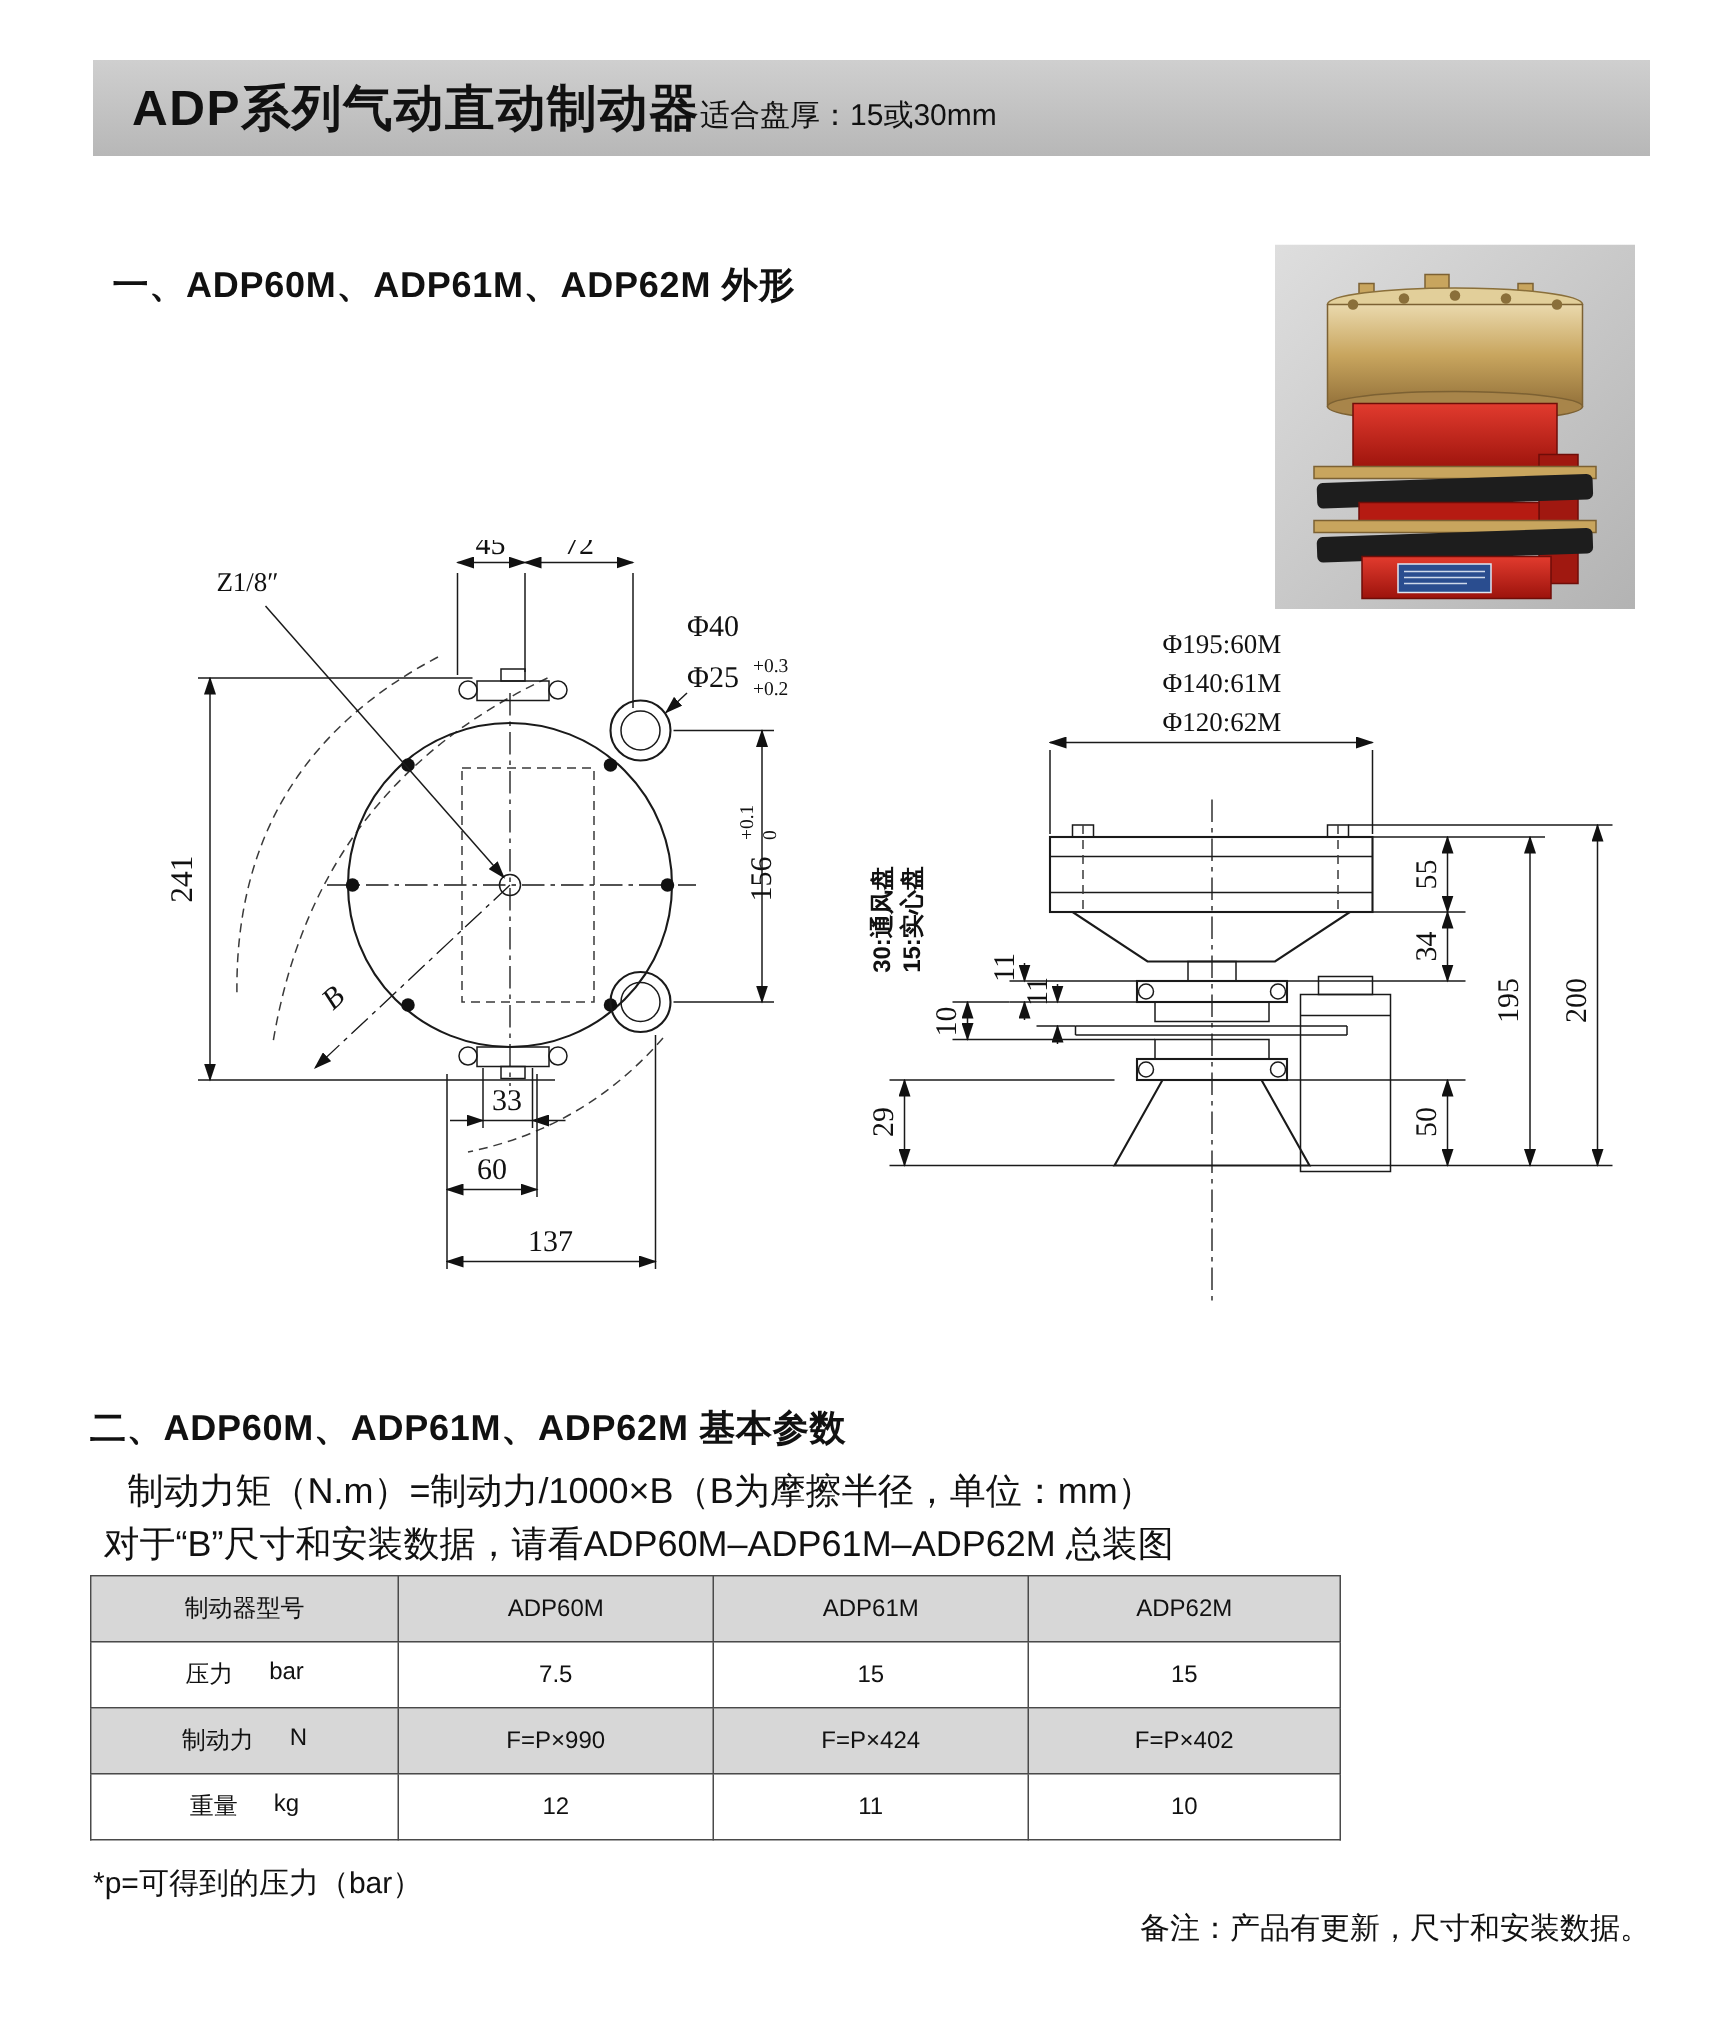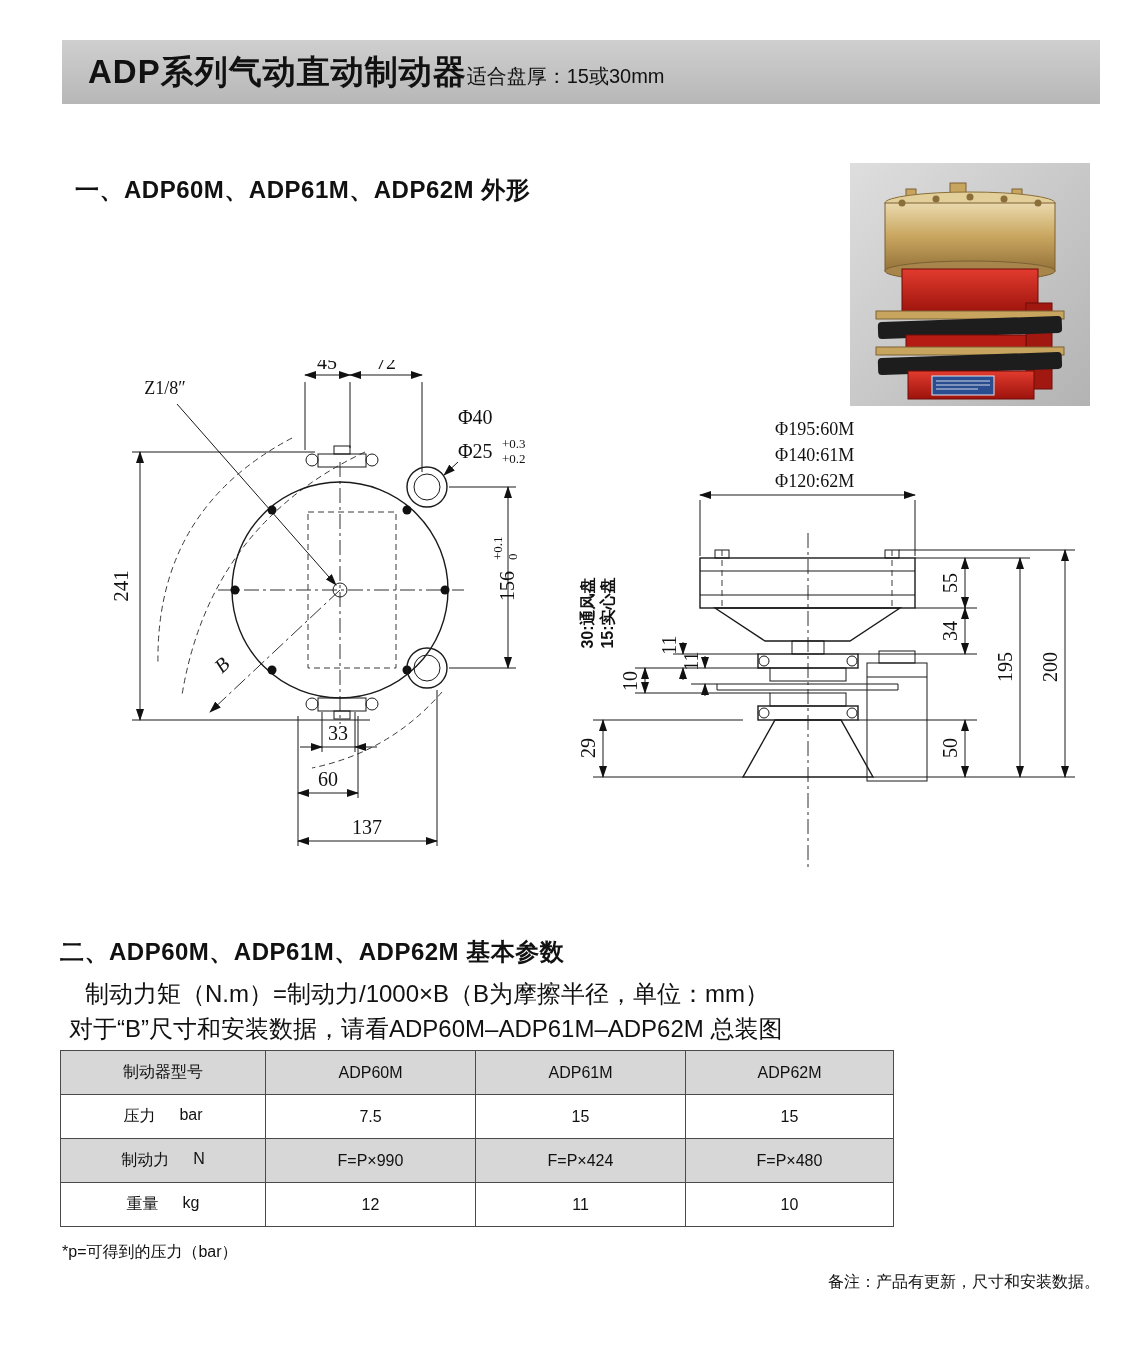--- a/index.html
+++ b/index.html
@@ -12,21 +12,21 @@
     display:flex;align-items:center;padding-left:26px}
   .header-title{font-size:33px;font-weight:bold;letter-spacing:1px}
   .header-sub{font-size:20px;font-weight:normal;padding-top:8px}
   .sec-heading{font-size:24px;font-weight:bold;letter-spacing:.5px}
   .formula{font-size:24px}
   table.params{position:absolute;left:60px;top:1050px;border-collapse:collapse;table-layout:fixed}
   .params td{border:1px solid #4a4a4a;height:44px;font-size:16px;text-align:center;vertical-align:middle;background:#fff}
   .params tr.shade td{background:#d7d7d7}
   .c0{width:205px}.c1{width:210px}.c2{width:210px}.c3{width:208px}
   .rowlabel{display:inline-flex;gap:24px}
-  .footnote,.remark{font-size:16px}
+  .footnote,.remark{font-size:20px}
   
   svg text{font-family:"Liberation Serif",serif;fill:#111}
   .st{fill:none;stroke:#1a1a1a;stroke-width:1.4}
   .thin,.dl{fill:none;stroke:#1a1a1a;stroke-width:1}
   .cl{fill:none;stroke:#1a1a1a;stroke-width:.9;stroke-dasharray:15 4 3 4}
   .dash{fill:none;stroke:#3a3a3a;stroke-width:1;stroke-dasharray:6 4}
   .dt{font-size:20px}
   .dts{font-size:13px}
   .phi{font-size:18px}
   .note-v{font-size:16px;font-weight:bold;font-family:"Liberation Sans",sans-serif}
@@ -316,21 +316,21 @@
     </tr>
     <tr class="shade">
       <td class="c0">
         <span class="rowlabel">
           <span>制动力</span>
           <span>N</span>
         </span>
       </td>
       <td class="c1">F=P×990</td>
       <td class="c2">F=P×424</td>
-      <td class="c3">F=P×480</td>
+      <td class="c3">F=P×402</td>
     </tr>
     <tr>
       <td class="c0">
         <span class="rowlabel">
           <span>重量</span>
           <span>kg</span>
         </span>
       </td>
       <td class="c1">12</td>
       <td class="c2">11</td>

